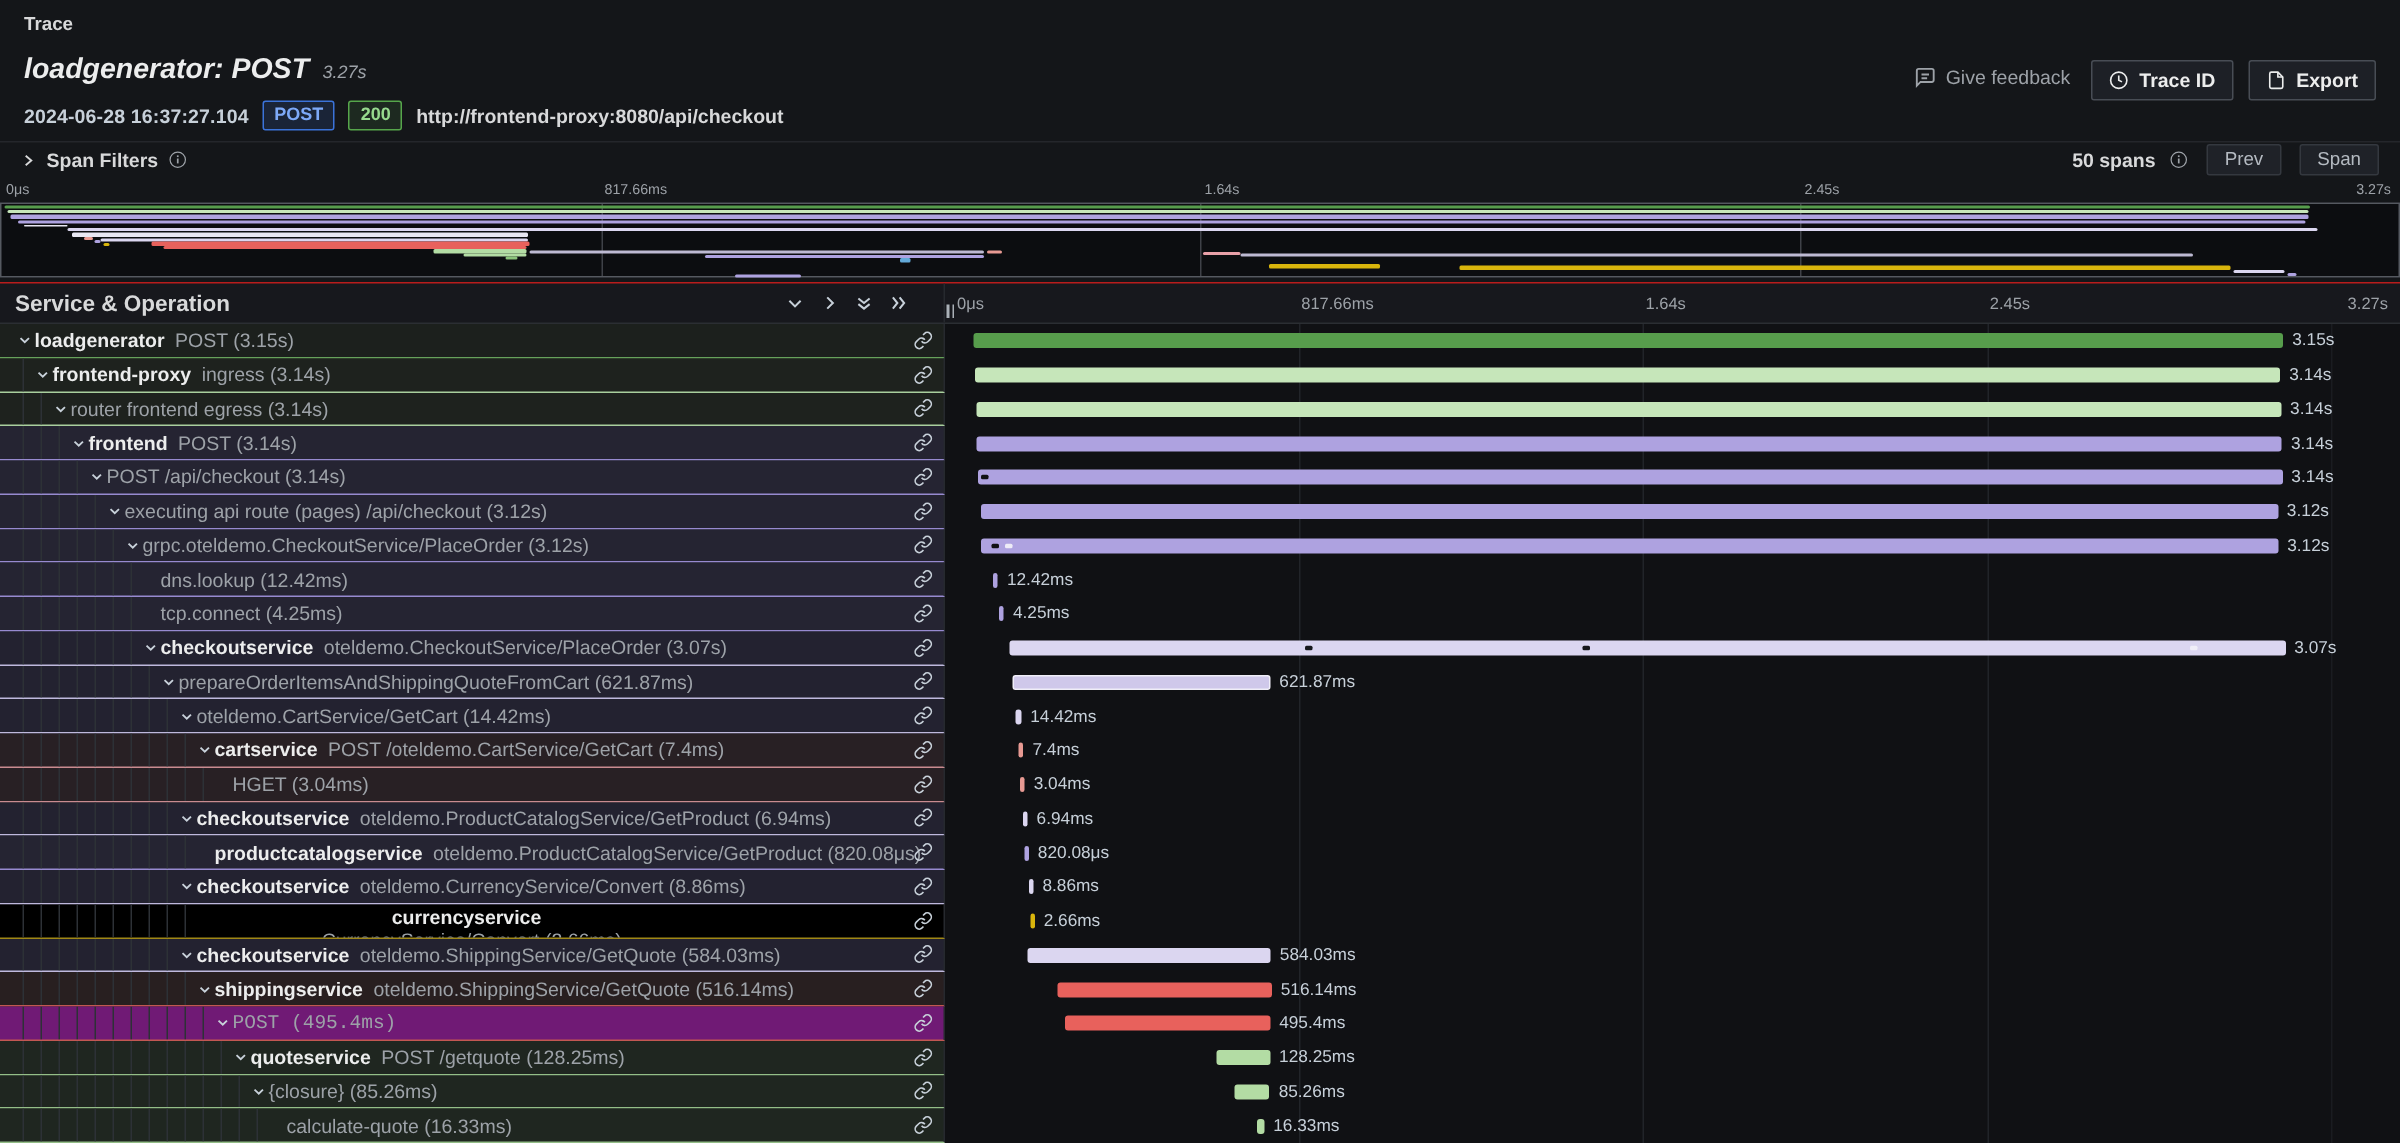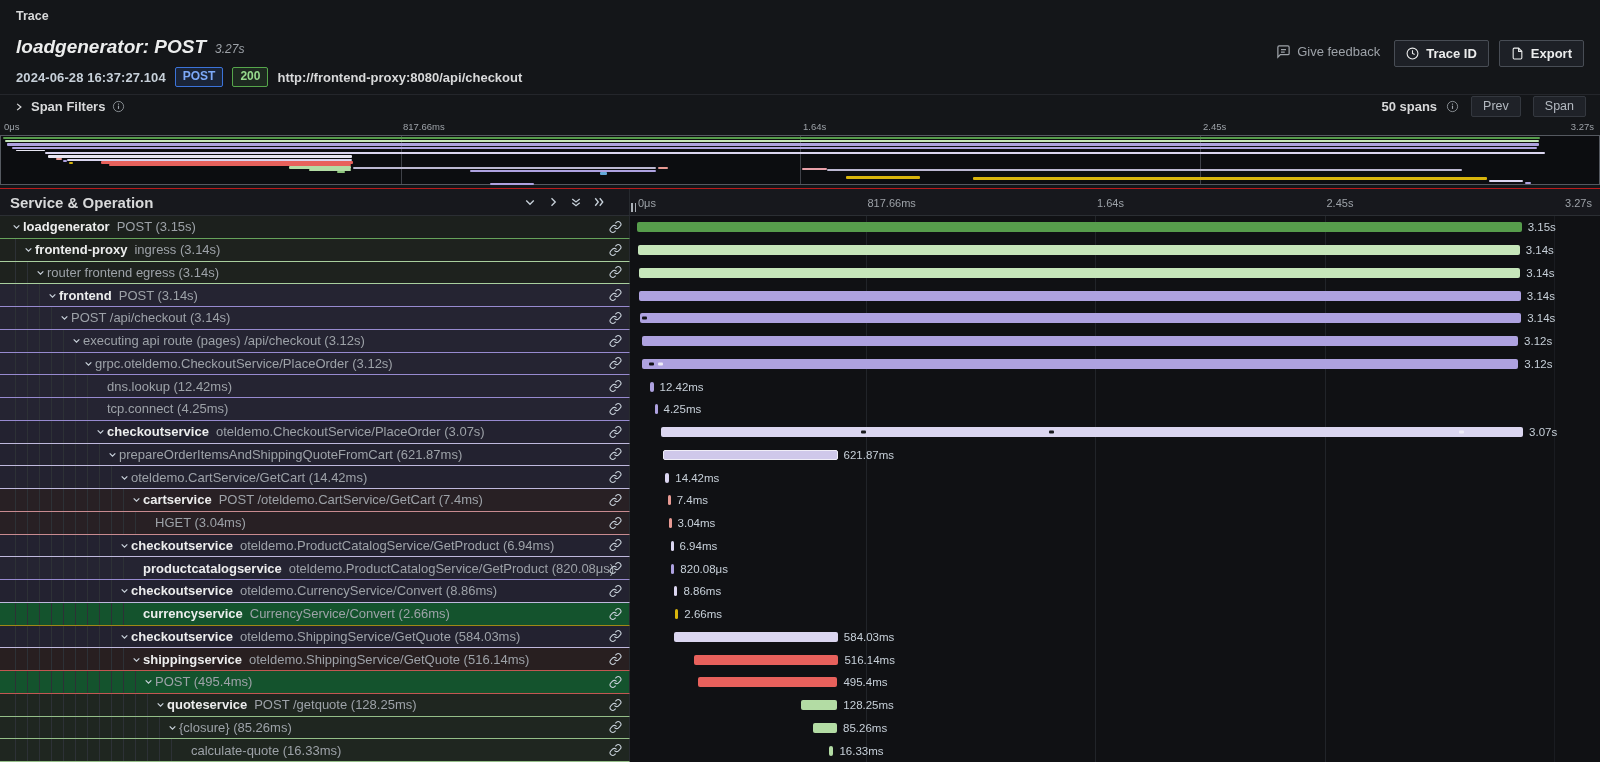--- a/index.html
+++ b/index.html
@@ -49,21 +49,21 @@
   .gh-icons { display:flex; align-items:center; gap:11px; margin-right:10px; }
   .gh-icons span { display:flex; cursor:pointer; }
   .gh-right { flex:1; position:relative; font-size:11px; color:#9da2a8; }
   .gh-right .tick { position:absolute; bottom:6px; }
   .drag-handle { position:absolute; left:631px; bottom:3px; display:flex; gap:2px; cursor:col-resize; }
   .drag-handle i { display:block; width:1.5px; height:9px; background:#aab0b7; }
 
   
   .rows { flex:1; position:relative; background:#101114; overflow:hidden; }
   .grid-v { position:absolute; top:0; bottom:0; width:1px; background:#212429; z-index:0; }
-  .row { display:flex; height:22.75px; position:relative; z-index:1; cursor:pointer; }
+  .row { display:flex; height:22.75px; position:relative; z-index:1; cursor:pointer;gap:12px; }
   .cell-l { width:630px; position:relative; display:flex; align-items:center; border-right:1px solid #26292e; border-bottom:1px solid; overflow:hidden; }
   .guide { position:absolute; top:0; bottom:0; width:1px; background:#2d3136; }
   .expander { width:11px; display:flex; align-items:center; flex-shrink:0; }
   .svc-name { font-size:13px; font-weight:700; color:#eceded; margin-right:7px; white-space:nowrap; }
   .op-name { font-size:13px; color:#9da2a8; white-space:nowrap; }
   .link-ic { position:absolute; right:7px; top:50%; transform:translateY(-50%); display:flex; cursor:pointer; }
   .cell-r { flex:1; position:relative; }
   .track { position:absolute; left:6px; right:46px; top:0; bottom:0; display:flex; align-items:center; }
   .spacer { flex-shrink:0; height:1px; }
   .bar { height:10px; border-radius:2px; flex-shrink:0; min-width:3px; position:relative; z-index:2; }
@@ -751,21 +751,21 @@
         </div>
         <div class="cell-r">
           <div class="track">
             <span class="spacer" style="width: 4.1896%;"></span>
             <div class="bar" style="width: 0.270948%; background: rgb(219, 214, 240);"></div>
             <span class="bar-label">8.86ms</span>
           </div>
         </div>
       </div>
       <div class="row">
-        <div class="cell-l" style="background: #14532d; border-bottom-color: rgb(160, 136, 22);">
+        <div class="cell-l" style="background: #000000; border-bottom-color: rgb(160, 136, 22); flex-direction: column;">
           <div class="guide" style="left: 15px;"></div>
           <div class="guide" style="left: 27px;"></div>
           <div class="guide" style="left: 39px;"></div>
           <div class="guide" style="left: 51px;"></div>
           <div class="guide" style="left: 63px;"></div>
           <div class="guide" style="left: 75px;"></div>
           <div class="guide" style="left: 87px;"></div>
           <div class="guide" style="left: 99px;"></div>
           <div class="guide" style="left: 111px;"></div>
           <div class="guide" style="left: 123px;"></div>
@@ -851,21 +851,21 @@
         </div>
         <div class="cell-r">
           <div class="track">
             <span class="spacer" style="width: 6.26911%;"></span>
             <div class="bar" style="width: 15.7841%; background: rgb(232, 97, 92);"></div>
             <span class="bar-label">516.14ms</span>
           </div>
         </div>
       </div>
       <div class="row">
-        <div class="cell-l" style="background: #14532d; border-bottom-color: rgb(194, 87, 82);">
+        <div class="cell-l" style="background: #701a75; border-bottom-color: rgb(194, 87, 82); font-family: Liberation Mono, monospace;">
           <div class="guide" style="left: 15px;"></div>
           <div class="guide" style="left: 27px;"></div>
           <div class="guide" style="left: 39px;"></div>
           <div class="guide" style="left: 51px;"></div>
           <div class="guide" style="left: 63px;"></div>
           <div class="guide" style="left: 75px;"></div>
           <div class="guide" style="left: 87px;"></div>
           <div class="guide" style="left: 99px;"></div>
           <div class="guide" style="left: 111px;"></div>
           <div class="guide" style="left: 123px;"></div>

